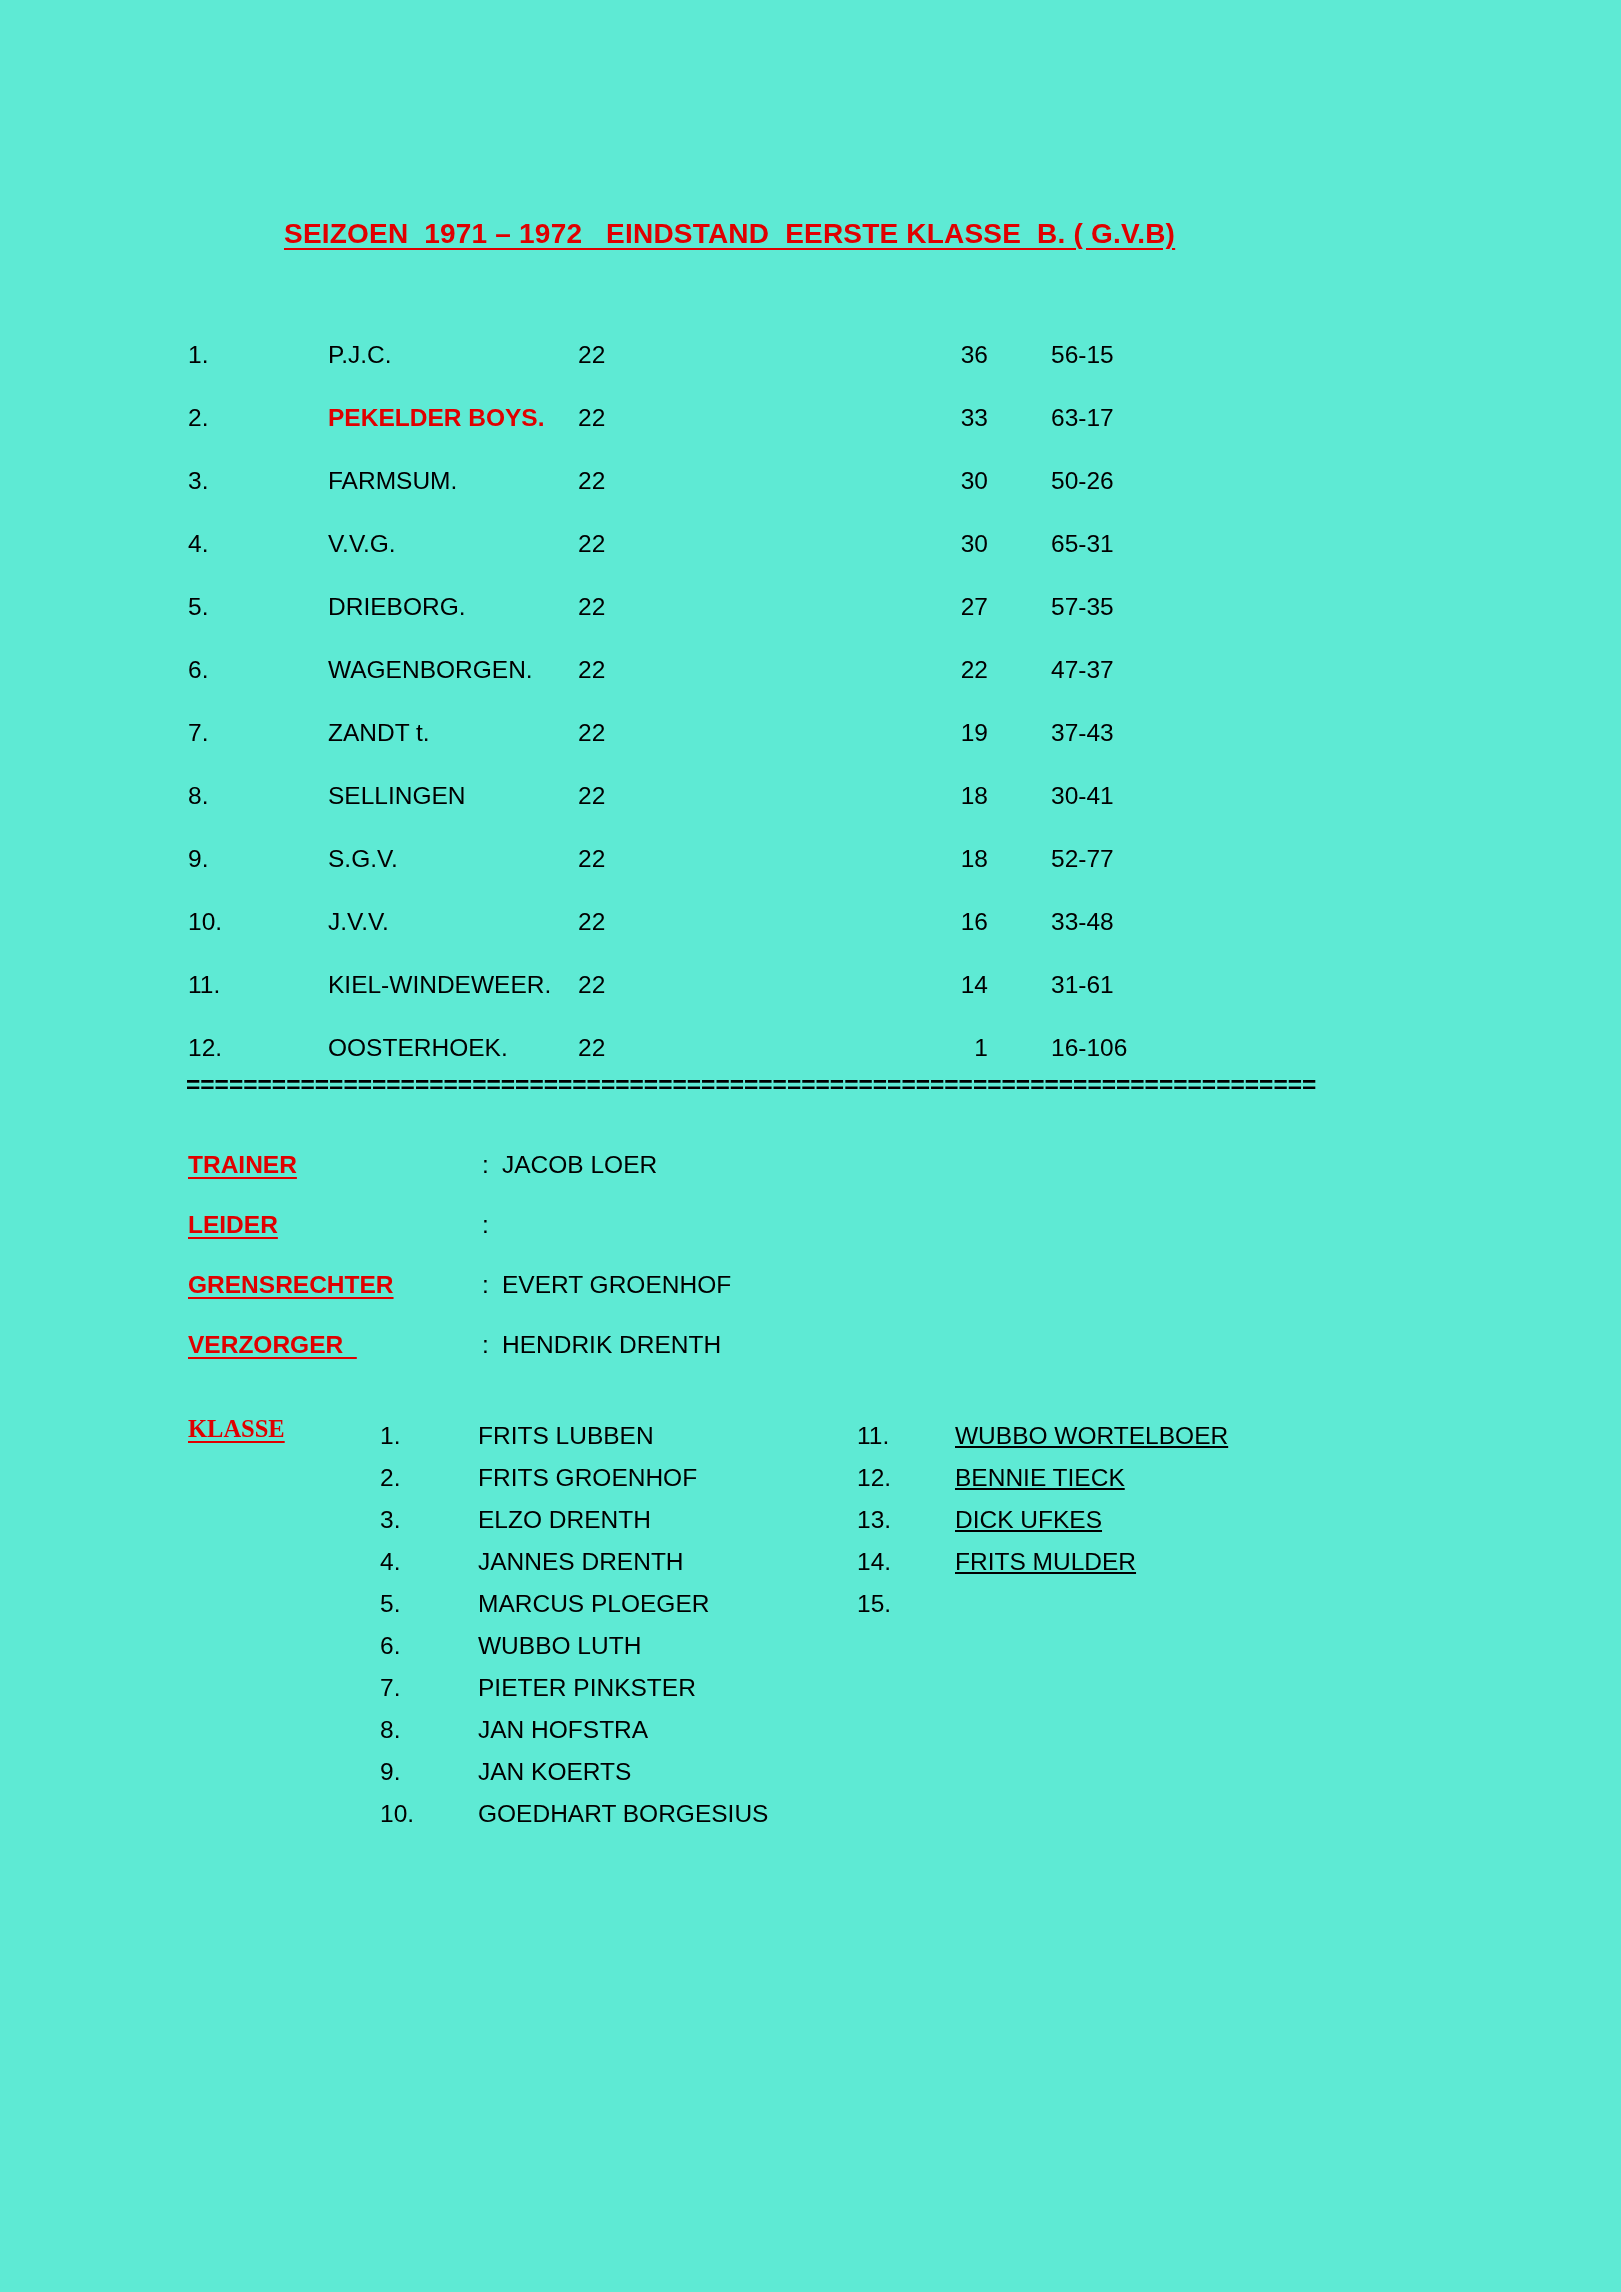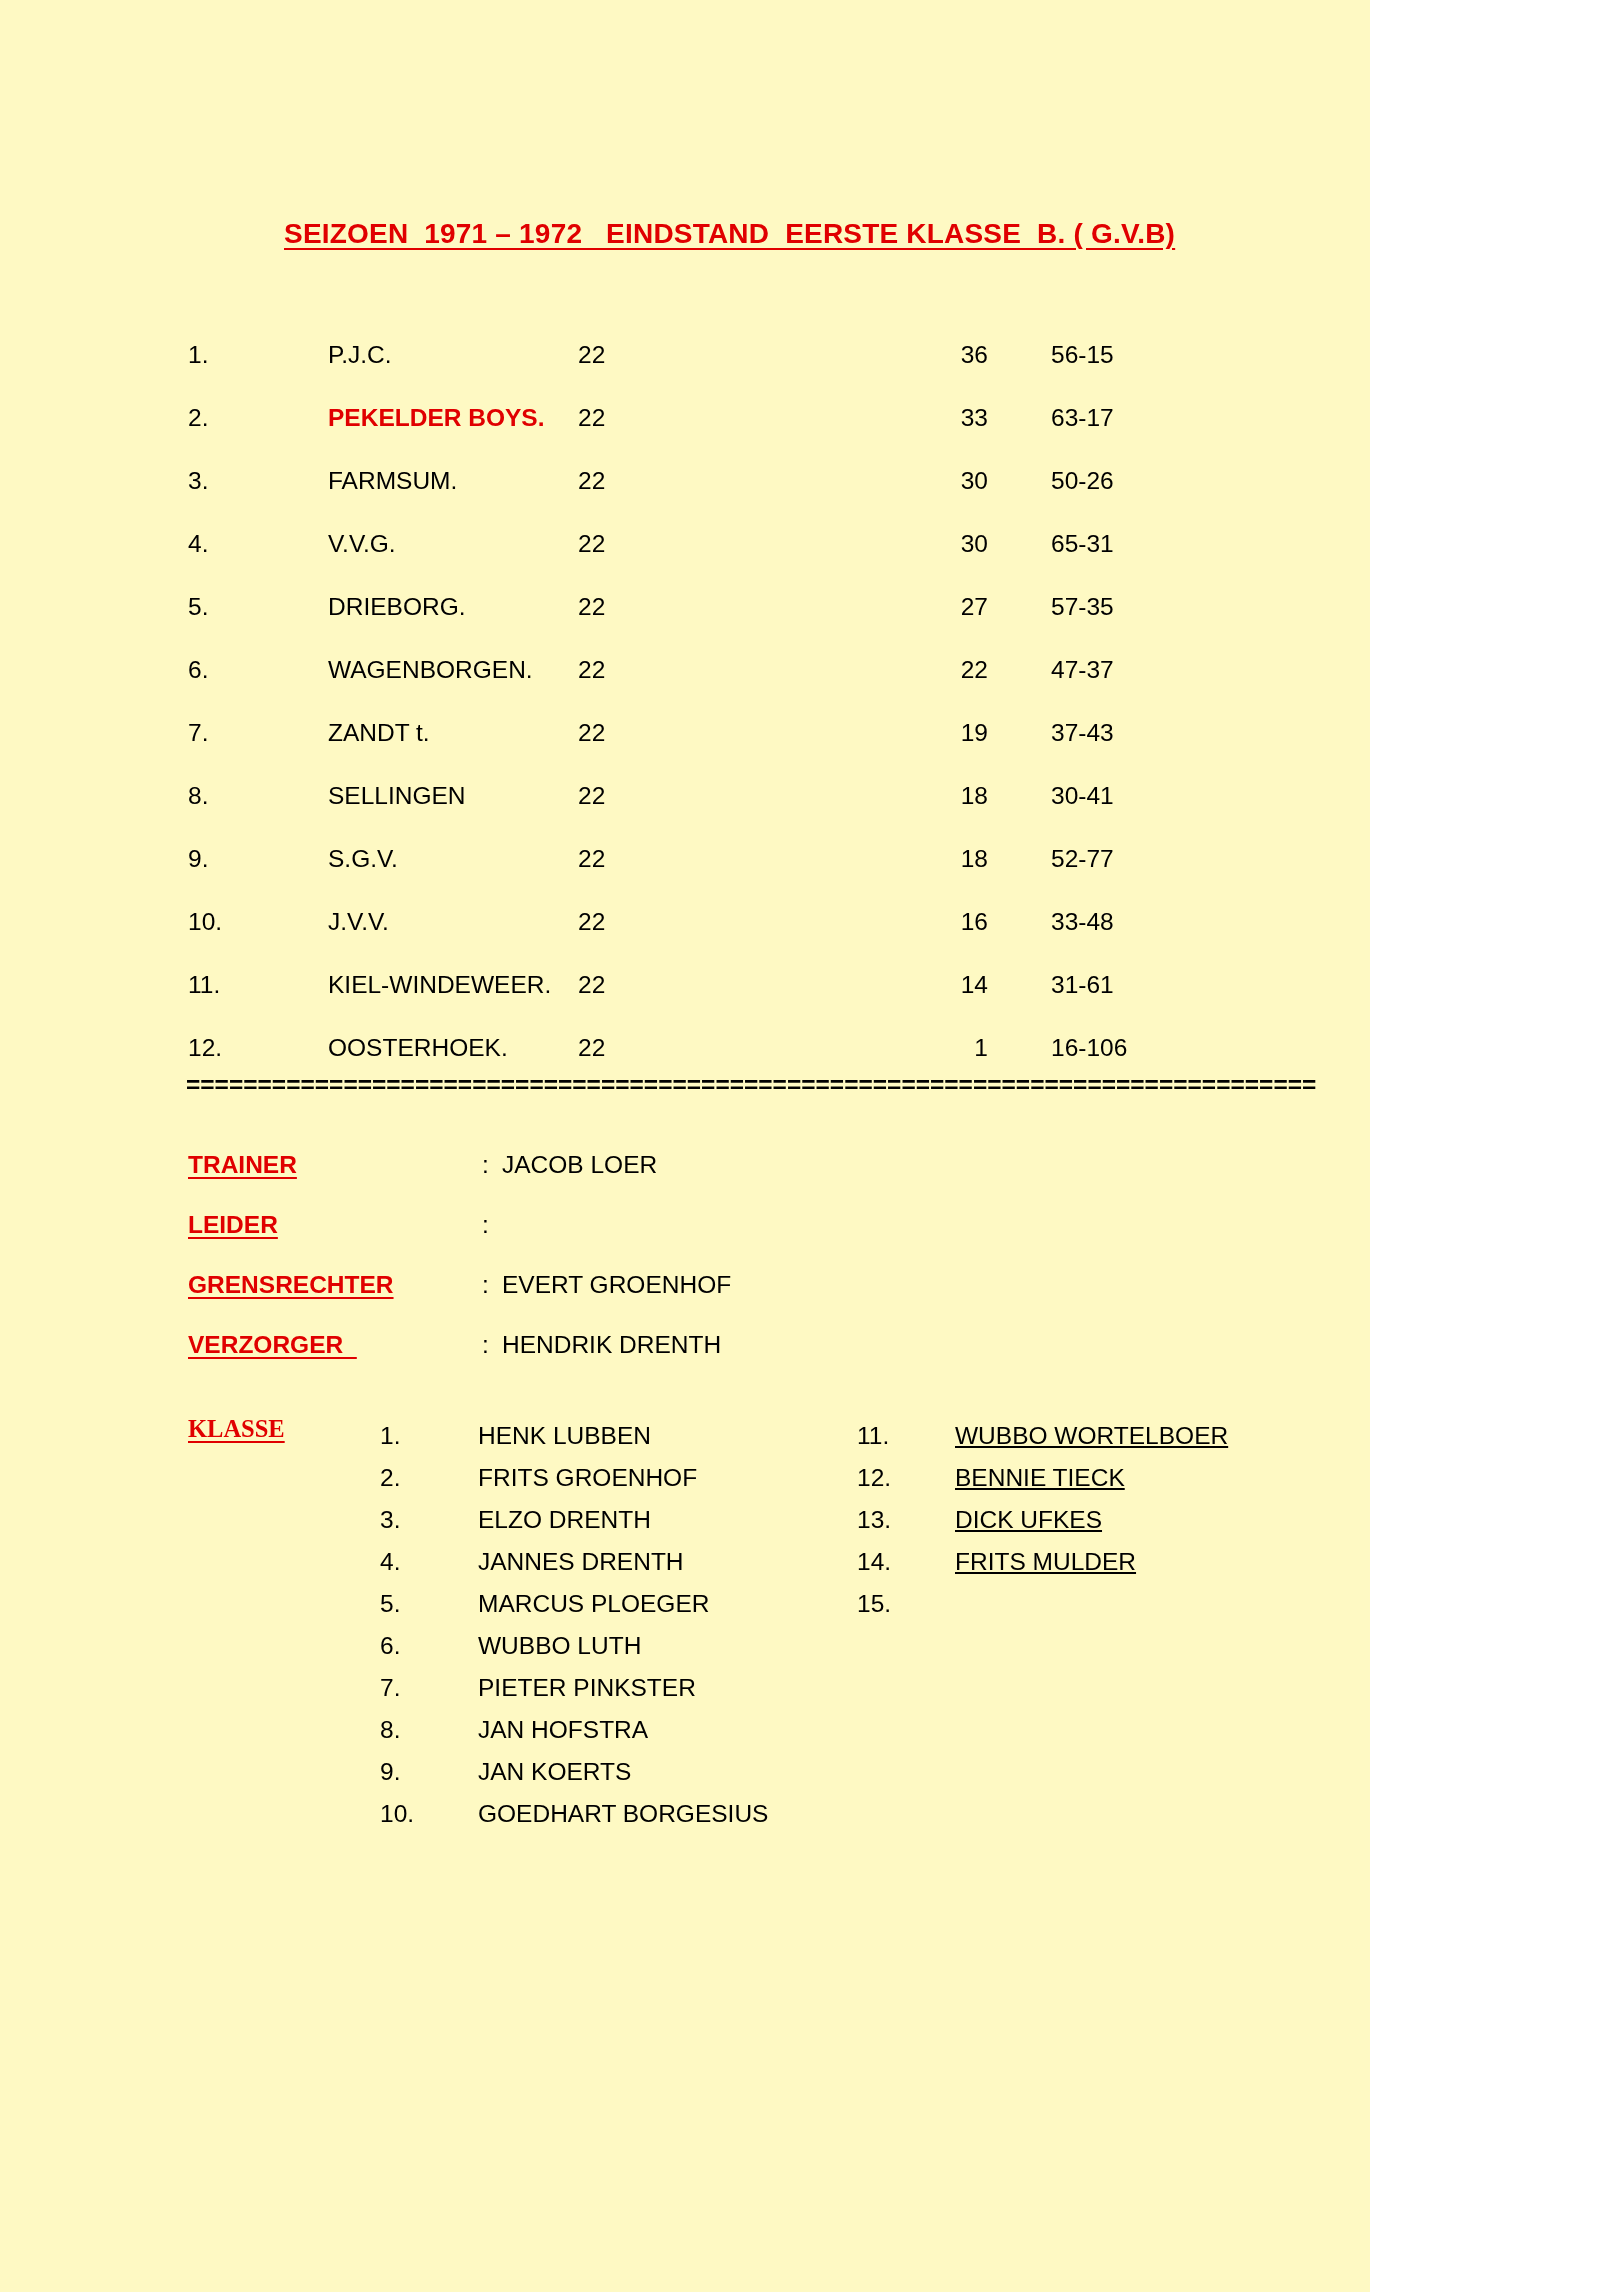--- a/index.html
+++ b/index.html
@@ -6,23 +6,23 @@
     margin: 0;
     padding: 0;
     background: #ffffff;
   }
   body {
     font-family: "Liberation Sans", sans-serif;
     color: #000000;
   }
   .page {
     position: relative;
-    width: 1370px;
+    width: 1621px;
     height: 2293px;
-    background: #fef9c3;
+    background: #5eead4;
     overflow: hidden;
   }
 
   
   .doc-title {
     position: absolute;
     left: 284px;
     top: 218px;
     font-size: 28px;
     font-weight: bold;
@@ -305,21 +305,21 @@
         <span class="stcolon">:</span>
         <span class="stvalue">HENDRIK DRENTH</span>
       </div>
     </div>
 
   <div class="players-heading">KLASSE</div>
 
   <div class="players" id="players-list">
       <div class="prow">
         <span class="pnumA">1.</span>
-        <span class="pnameA">HENK LUBBEN</span>
+        <span class="pnameA">FRITS LUBBEN</span>
         <span class="pnumB">11.</span>
         <span class="pnameB">WUBBO WORTELBOER</span>
       </div>
       <div class="prow">
         <span class="pnumA">2.</span>
         <span class="pnameA">FRITS GROENHOF</span>
         <span class="pnumB">12.</span>
         <span class="pnameB">BENNIE TIECK</span>
       </div>
       <div class="prow">

